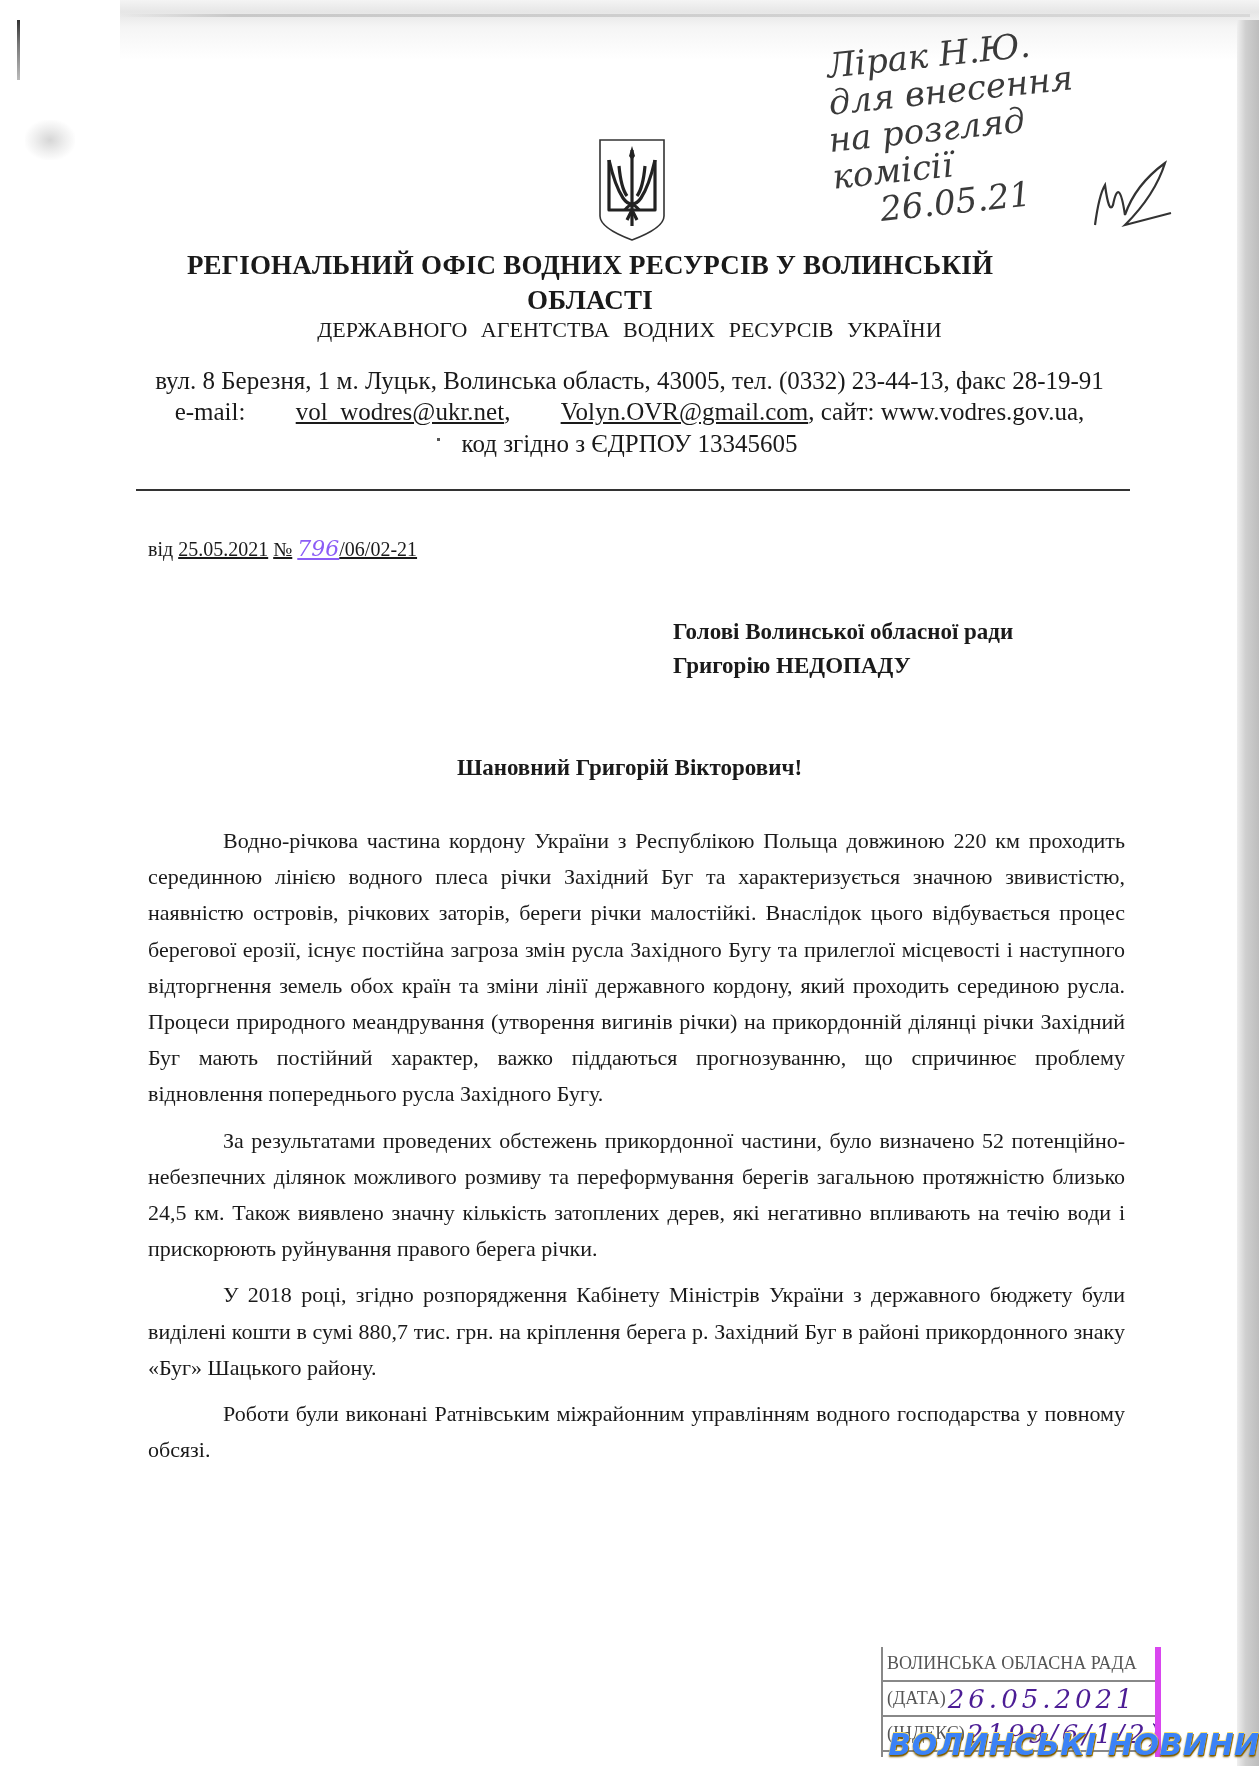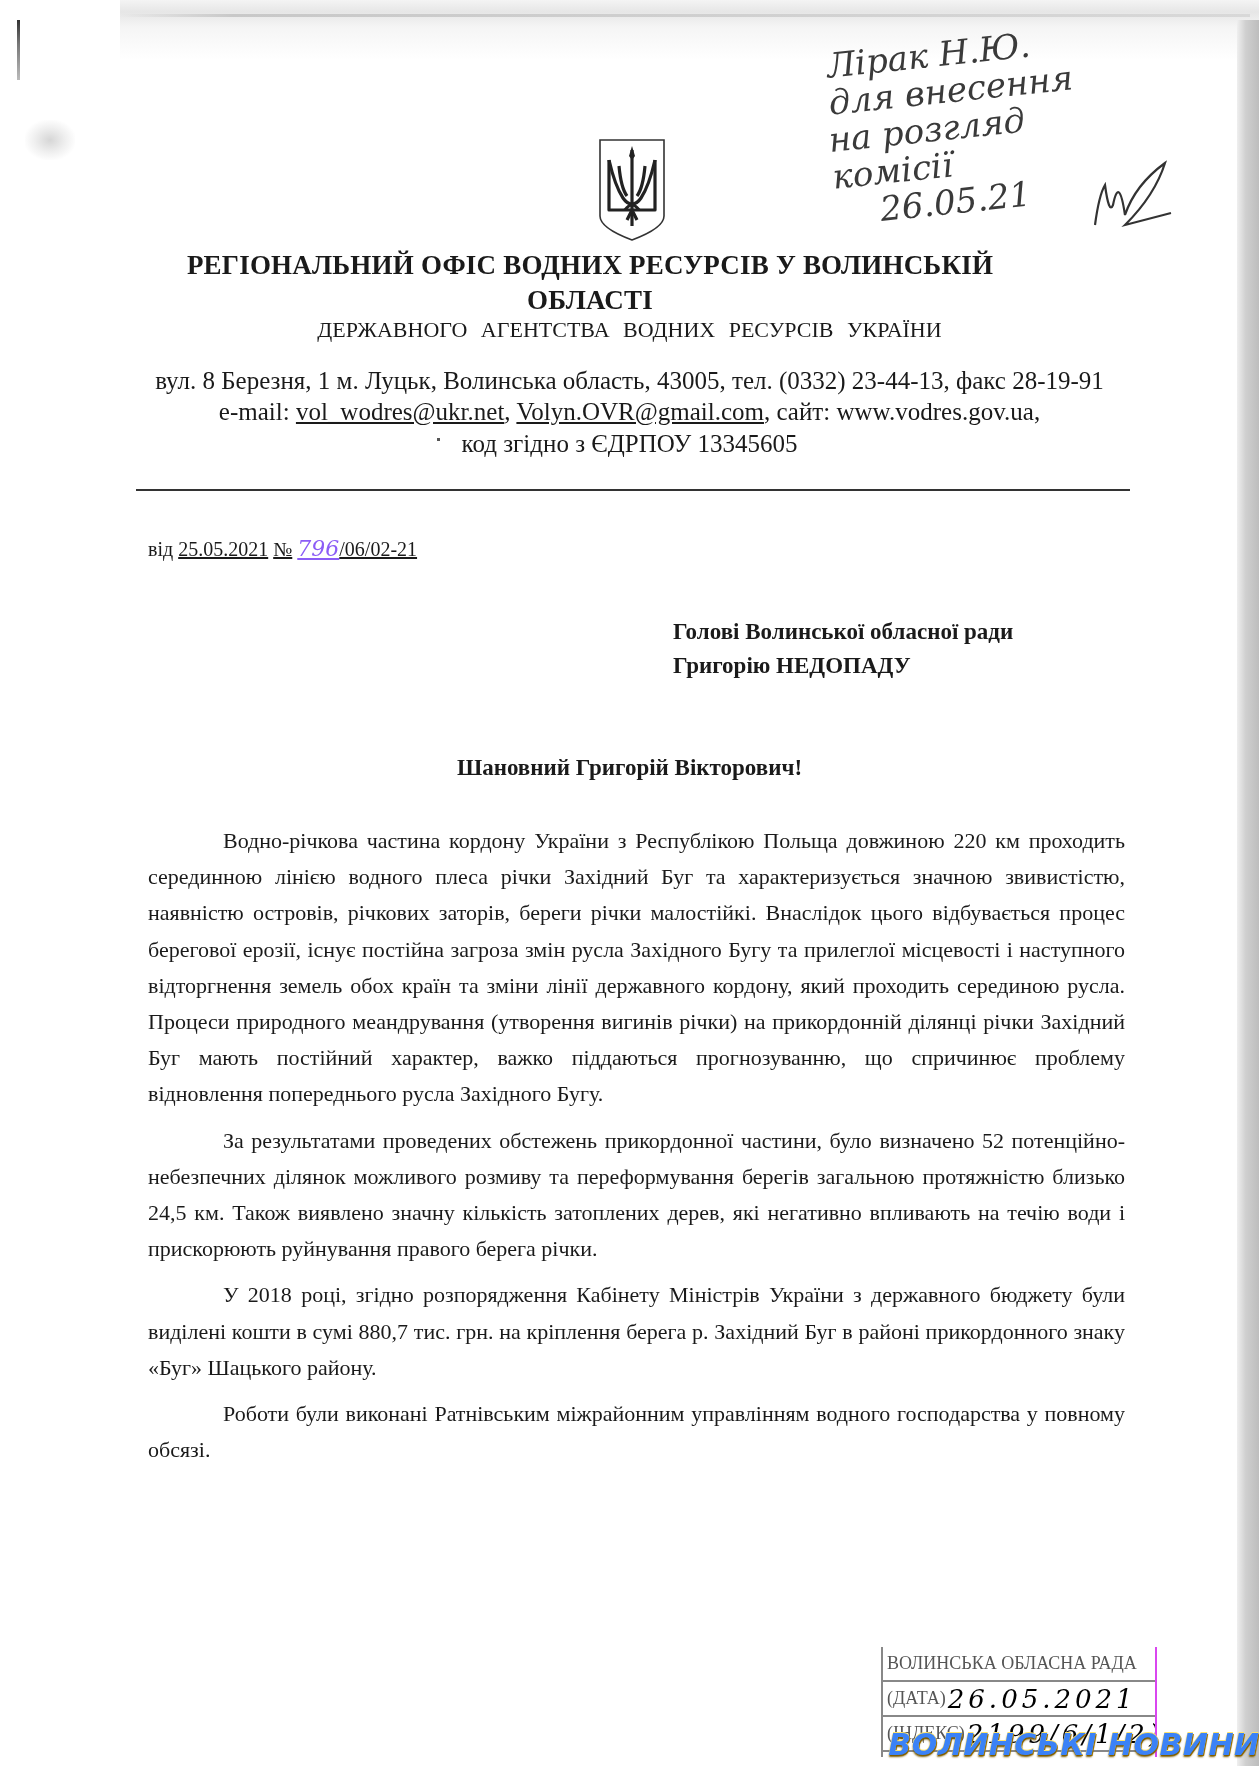--- a/index.html
+++ b/index.html
@@ -60,21 +60,21 @@
     position: absolute; left: 0; top: 317px; width: 1259px; text-align: center;
     font-size: 22px; word-spacing: 8px;
   }
   .addr {
     position: absolute; left: 0; width: 1259px; text-align: center;
     font-size: 25px;
   }
   .addr.a { top: 367px; }
   .addr.b { top: 398px; }
   .addr.c { top: 430px; padding-left: 0; }
-  .addr u { text-decoration: underline; }
+  .addr u { text-decoration: underline; margin-left: 44px; }
   .dot-mark {
     position: absolute; left: 437px; top: 438px; width: 3px; height: 3px; background: #555;
   }
   .rule {
     position: absolute; left: 136px; top: 489px; width: 994px; height: 2px;
     background: #333;
   }
 
   .ref {
     position: absolute; left: 148px; top: 536px; font-size: 20px;
@@ -94,26 +94,26 @@
   }
 
   .body-text {
     position: absolute; left: 148px; top: 823px; width: 977px;
     font-size: 22px; line-height: 36.2px; text-align: justify;
   }
   .body-text p { margin: 0 0 10px 0; text-indent: 75px; }
 
   .stamp {
     position: absolute; left: 881px; top: 1647px; width: 272px; height: 110px;
-    border-left: 2px solid #888; border-right: 2px solid #d946ef;
+    border-left: 2px solid #888; border-right: 6px solid #d946ef;
     font-size: 18px; color: #555;
   }
   .stamp .row { height: 33px; border-bottom: 2px solid #888; display: flex; align-items: center; padding-left: 4px; white-space: nowrap; overflow: hidden; }
   .stamp .row:first-child { border-top: none; }
-  .stamp .hand { font-family: "DejaVu Serif", serif; font-style: italic; font-size: 26px; color: #000000; letter-spacing: 4px; margin-left: 2px; }
+  .stamp .hand { font-family: "DejaVu Serif", serif; font-style: italic; font-size: 26px; color: #4c1d95; letter-spacing: 4px; margin-left: 2px; }
 
   .watermark {
     position: absolute; left: 884px; top: 1727px; width: 380px; text-align: center;
     font-family: "DejaVu Sans", sans-serif; font-weight: bold; font-size: 30px;
     color: #3b82f6; letter-spacing: 0.5px;
     text-shadow: 0 -1px 0 #ffe36a, 0 2px 2px #7a5a00, 1px 1px 0 #b58300;
     font-style: italic;
   }
 </style>
 </head>

